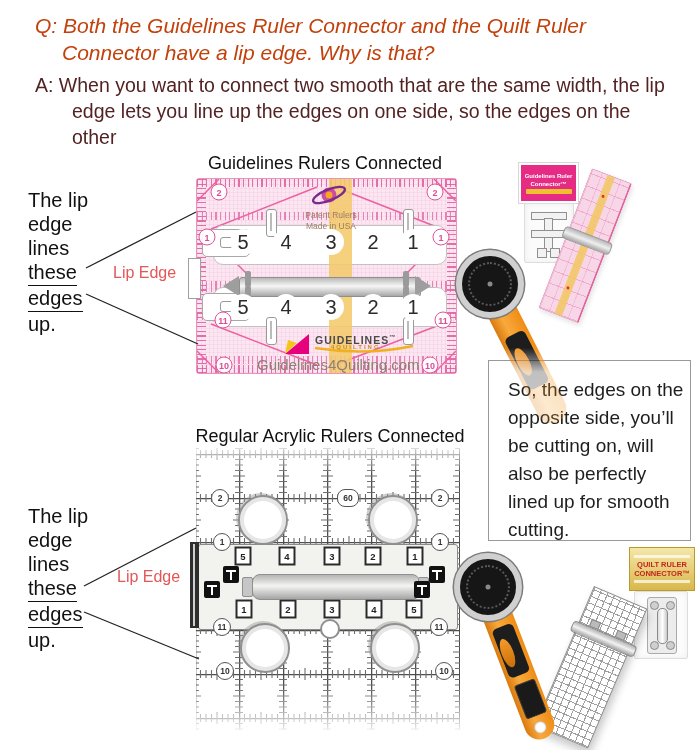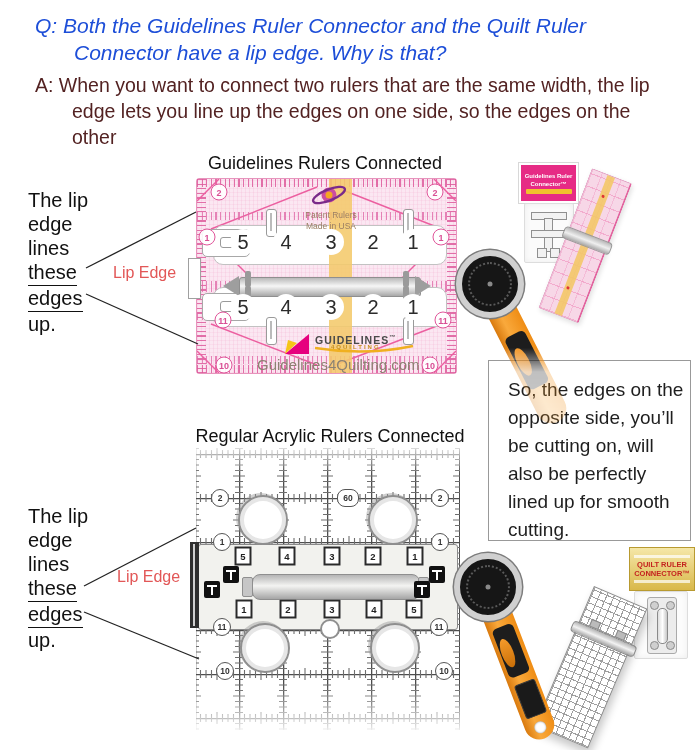--- a/index.html
+++ b/index.html
@@ -1,22 +1,22 @@
 <!DOCTYPE html>
 <html><head>
 <meta charset="utf-8">
 <style>
   html,body{margin:0;padding:0;background:#fff;}
   #canvas{position:relative;width:700px;height:750px;background:#fff;overflow:hidden;
           font-family:"Liberation Sans",sans-serif;}
 
   
   .qa-q{position:absolute;left:35px;top:12px;width:620px;font-size:21px;line-height:27px;
-        font-style:italic;color:#1d4ed8;z-index:4;}
-  .qa-q .cont{margin-left:39px;}
+        font-style:italic;color:#c2410c;z-index:4;}
+  .qa-q .cont{margin-left:27px;}
   .qa-a{position:absolute;left:35px;top:72px;width:630px;font-size:19.5px;line-height:26px;
         color:#532222;z-index:4;}
   .qa-a .cont{margin-left:37px;}
 
   
   .sec-head{position:absolute;font-size:18px;color:#111;text-align:center;z-index:4;}
 
   
   .note{position:absolute;left:28px;font-size:20px;line-height:24px;color:#111;z-index:4;}
   .note .ul{display:inline-block;border-bottom:1.6px solid #111;padding-bottom:1px;}
@@ -164,21 +164,21 @@
 <body>
 
 <div id="canvas">
 
   <div class="qa-q">
     <div><span>Q:</span> <span>Both the Guidelines Ruler Connector and the Quilt Ruler</span></div>
     <div class="cont">Connector have a lip edge. Why is that?</div>
   </div>
 
   <div class="qa-a">
-    <div><span>A:</span> <span>When you want to connect two rulers that are the same width, the lip</span></div>
+    <div><span>A:</span> <span>When you want to connect two smooth that are the same width, the lip</span></div>
     <div class="cont">edge lets you line up the edges on one side, so the edges on the other</div>
   </div>
 
   <div class="sec-head" style="left:180px;top:153px;width:290px;">Guidelines Rulers Connected</div>
 
   <div class="note" style="top:188px;">
     <div>The lip</div>
     <div>edge</div>
     <div>lines</div>
     <div><span class="ul">these</span></div>

